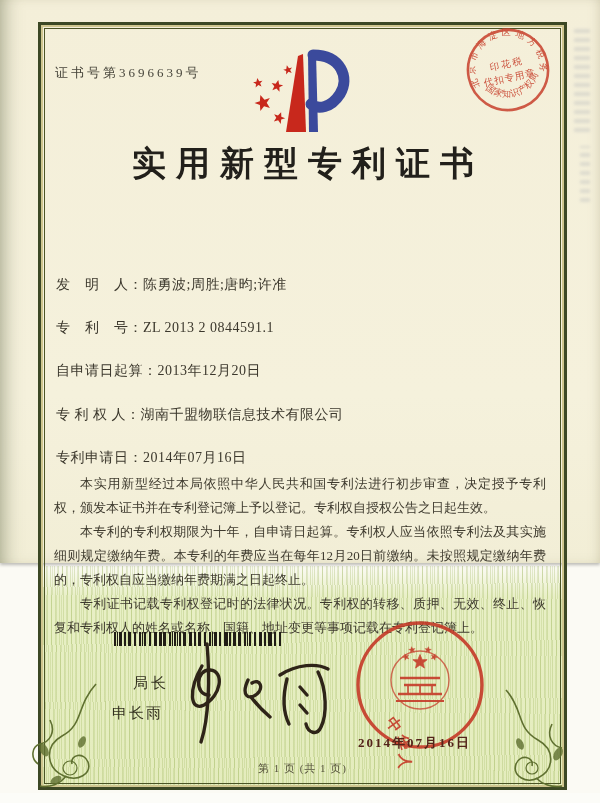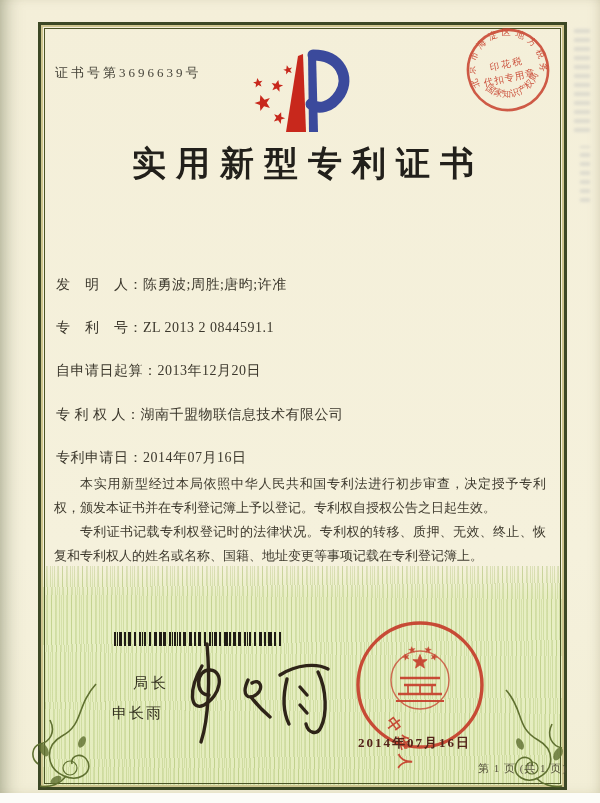--- a/index.html
+++ b/index.html
@@ -1,18 +1,18 @@
 <!DOCTYPE html>
 <html><head>
 <meta charset="utf-8">
 <style>
   html,body{margin:0;padding:0;background:#fbfaf4;}
   .stage{position:relative;width:600px;height:803px;overflow:hidden;
          font-family:"Liberation Serif","DejaVu Serif",serif;}
-  .paper{position:absolute;left:0;top:0;width:600px;height:793px;
+  .paper{position:absolute;left:0;top:0;width:600px;height:563px;
          background:linear-gradient(180deg,#f4efd9 0%,#f5f1dc 70%,#f2eed6 100%);
          box-shadow:inset 16px 0 20px -14px rgba(70,80,45,.5),
                     inset -8px 0 12px -8px rgba(150,140,100,.35),
                     0 2px 3px rgba(0,0,0,.25);}
   
   .band{position:absolute;left:42px;top:566px;width:523px;height:222px;overflow:hidden;}
   .band .fill{position:absolute;inset:0;
       background:
        repeating-linear-gradient(89deg, rgba(150,175,80,.28) 0 1px, rgba(0,0,0,0) 1px 4px),
        repeating-linear-gradient(91deg, rgba(140,170,70,.20) 0 1px, rgba(0,0,0,0) 1px 5px),
@@ -33,21 +33,21 @@
       background:
        repeating-linear-gradient(90deg,#201c15 0 2px,rgba(0,0,0,0) 2px 5px),
        repeating-linear-gradient(90deg,#201c15 0 1px,rgba(0,0,0,0) 1px 7px),
        repeating-linear-gradient(90deg,rgba(0,0,0,0) 0 3px,#201c15 3px 4px,rgba(0,0,0,0) 4px 11px);}
   .signer-title{position:absolute;left:112px;top:674px;font-size:15px;color:#33301f;letter-spacing:3px;margin-left:21px;}
   .signer-name{position:absolute;left:112px;top:704px;font-size:15px;color:#33301f;letter-spacing:2px;}
   .sig-svg{position:absolute;left:150px;top:638px;}
   .seal-svg{position:absolute;left:338px;top:600px;}
   .seal-date{position:absolute;left:358px;top:734px;font-size:13px;letter-spacing:2px;color:#54241a;font-weight:600;}
   .stamp-svg{position:absolute;left:460px;top:22px;transform:rotate(-12deg);opacity:.92;}
-  .footer{position:absolute;left:38px;top:761px;width:529px;text-align:right;
+  .footer{position:absolute;left:38px;top:761px;width:529px;text-align:center;
           font-size:11px;color:#55523c;letter-spacing:1px;}
   .logo-svg{position:absolute;left:243px;top:40px;}
   .flourish{position:absolute;}
   .ghost{position:absolute;filter:blur(1.6px);opacity:.18;
          background:repeating-linear-gradient(0deg,#76809a 0 4px,rgba(0,0,0,0) 4px 9px);}
   .bottom-strip{position:absolute;left:0;top:793px;width:600px;height:10px;background:#fcfcf8;}
 </style>
 </head>
 <body>
 
@@ -116,20 +116,21 @@
     </div>
     <div class="field-row" style="top:406px;">
       <span class="lab">专 利 权 人：</span><span>湖南千盟物联信息技术有限公司</span>
     </div>
     <div class="field-row" style="top:449px;">
       <span class="lab">专利申请日：</span><span>2014年07月16日</span>
     </div>
 
     <div class="paras">
       <p>本实用新型经过本局依照中华人民共和国专利法进行初步审查，决定授予专利权，颁发本证书并在专利登记簿上予以登记。专利权自授权公告之日起生效。</p>
+      <p>本专利的专利权期限为十年，自申请日起算。专利权人应当依照专利法及其实施细则规定缴纳年费。本专利的年费应当在每年12月20日前缴纳。未按照规定缴纳年费的，专利权自应当缴纳年费期满之日起终止。</p>
       <p>专利证书记载专利权登记时的法律状况。专利权的转移、质押、无效、终止、恢复和专利权人的姓名或名称、国籍、地址变更等事项记载在专利登记簿上。</p>
     </div>
 
     <div class="barcode"></div>
 
     <div class="signer-title">局长</div>
     <div class="signer-name">申长雨</div>
 
     <svg class="sig-svg" width="190" height="112" viewBox="0 0 190 112">
       <g fill="none" stroke="#2e2418" stroke-width="3.4" stroke-linecap="round">

